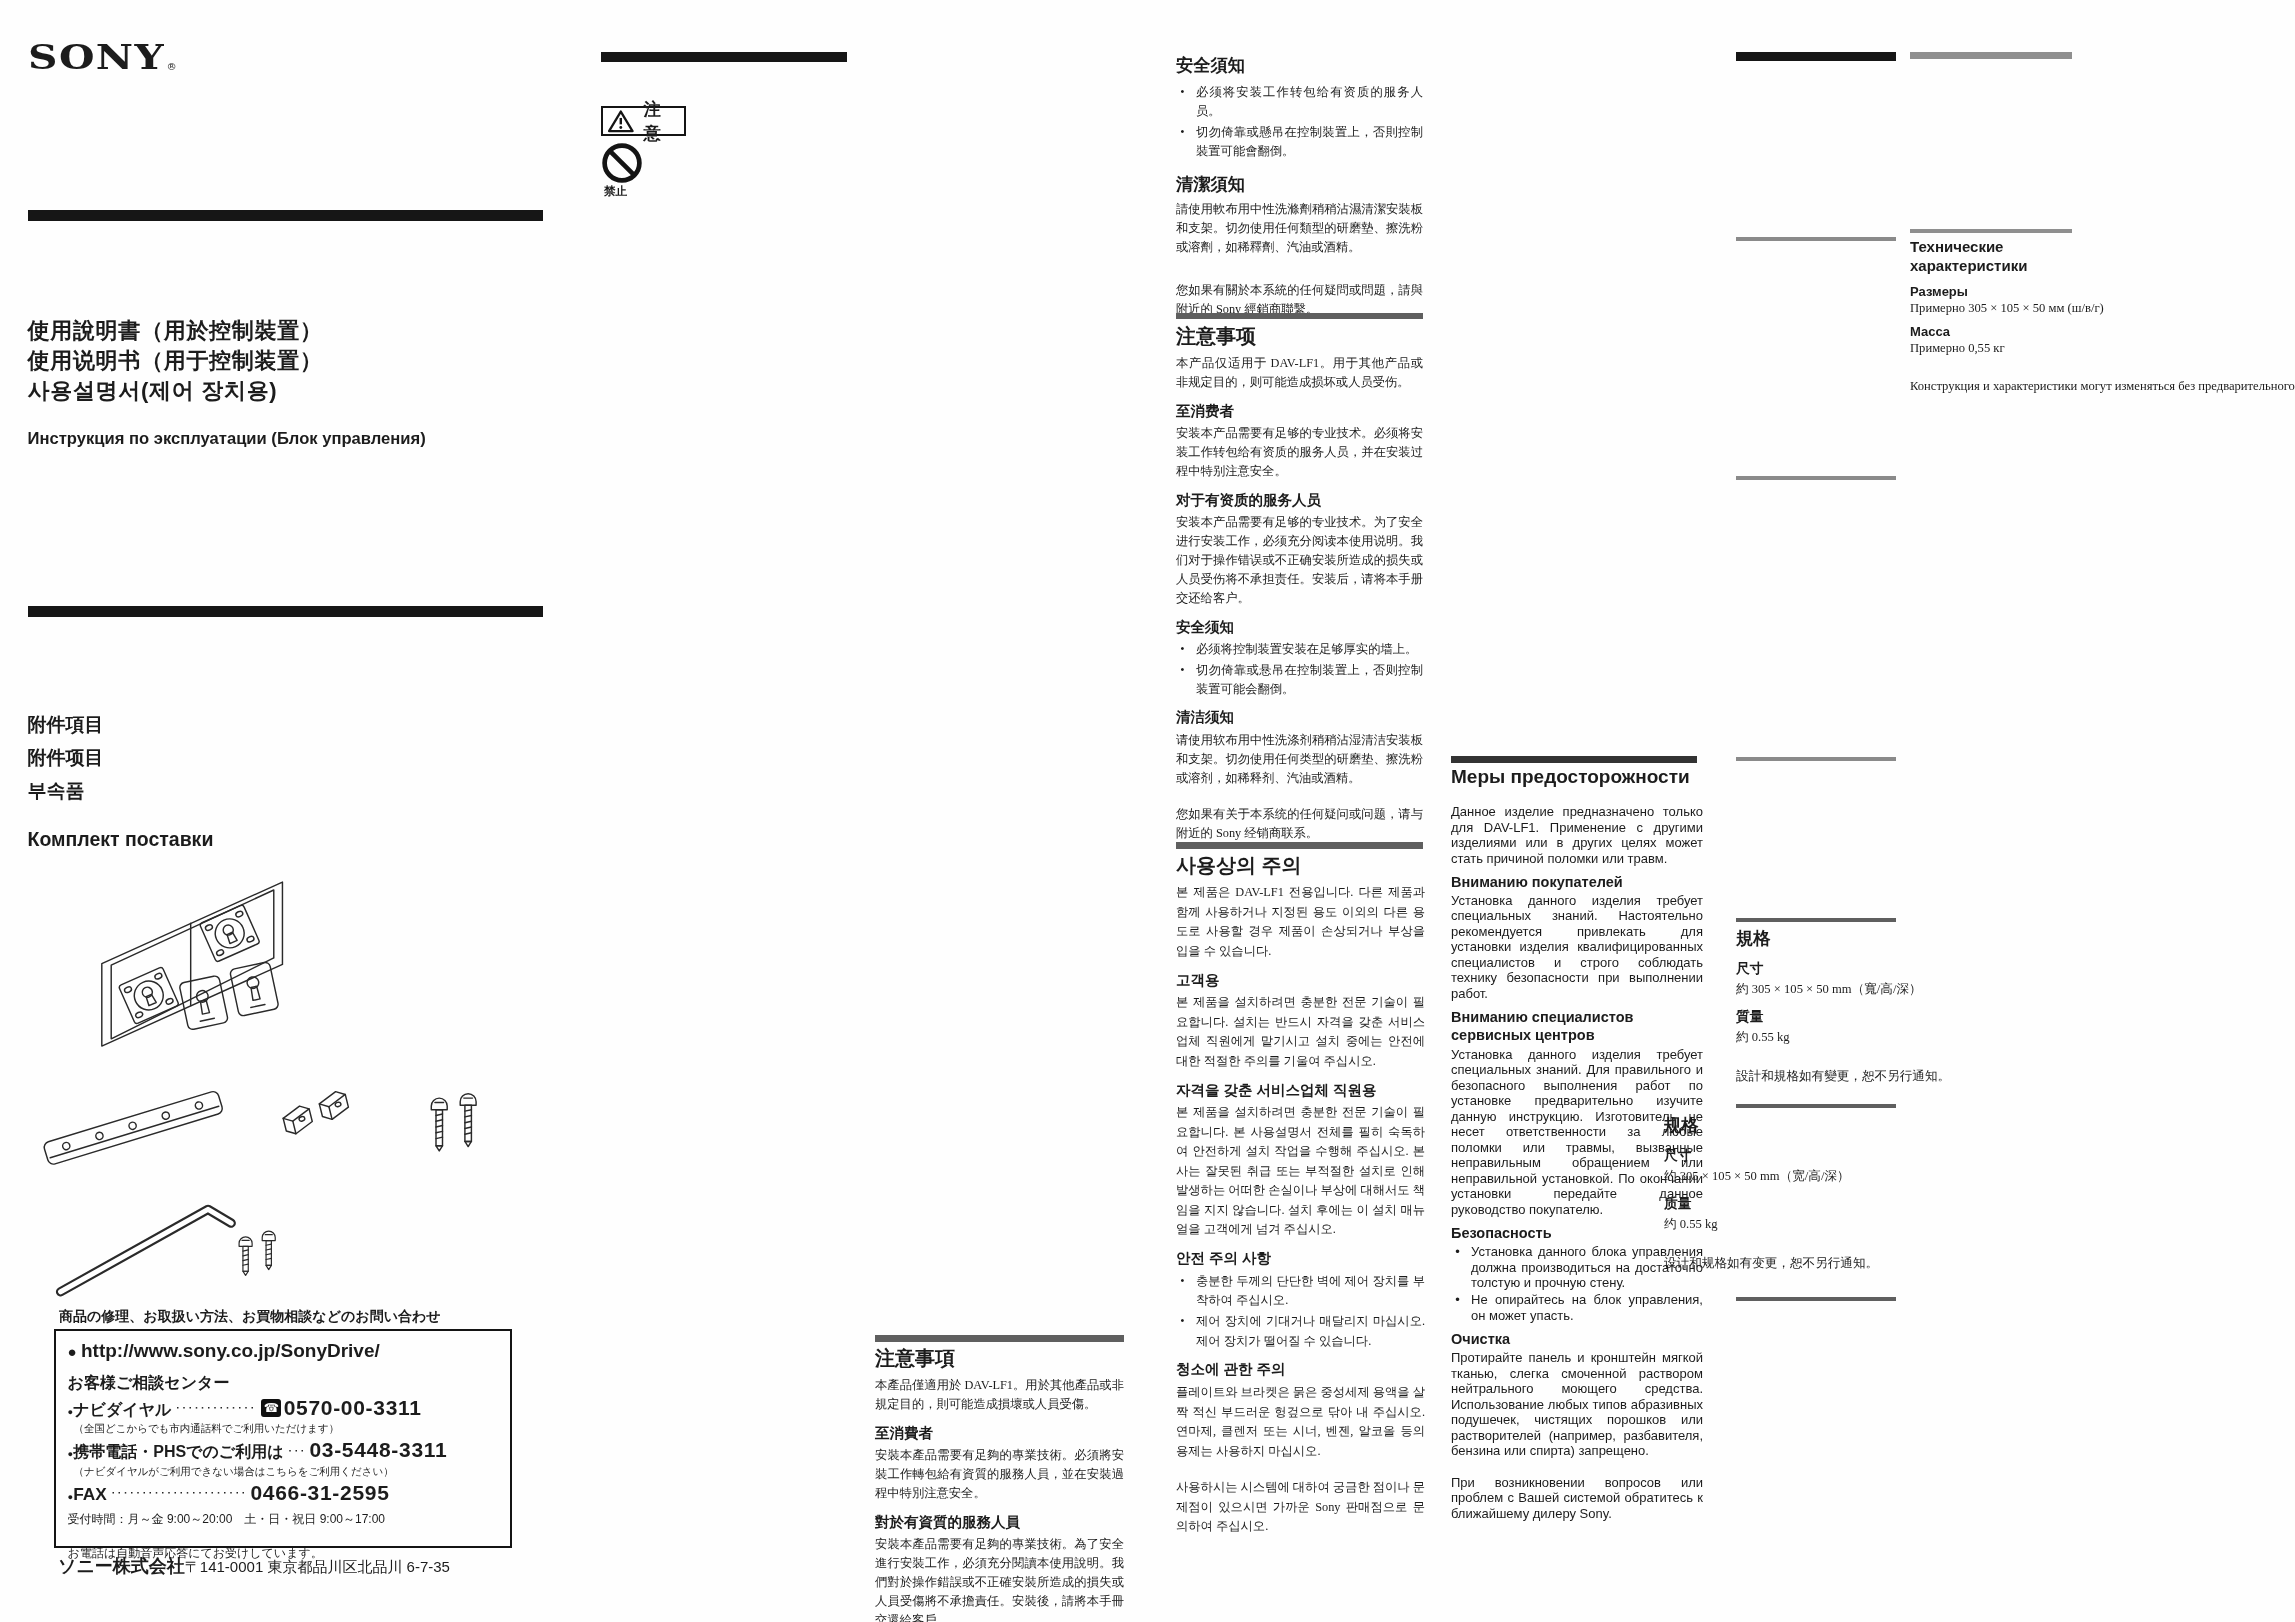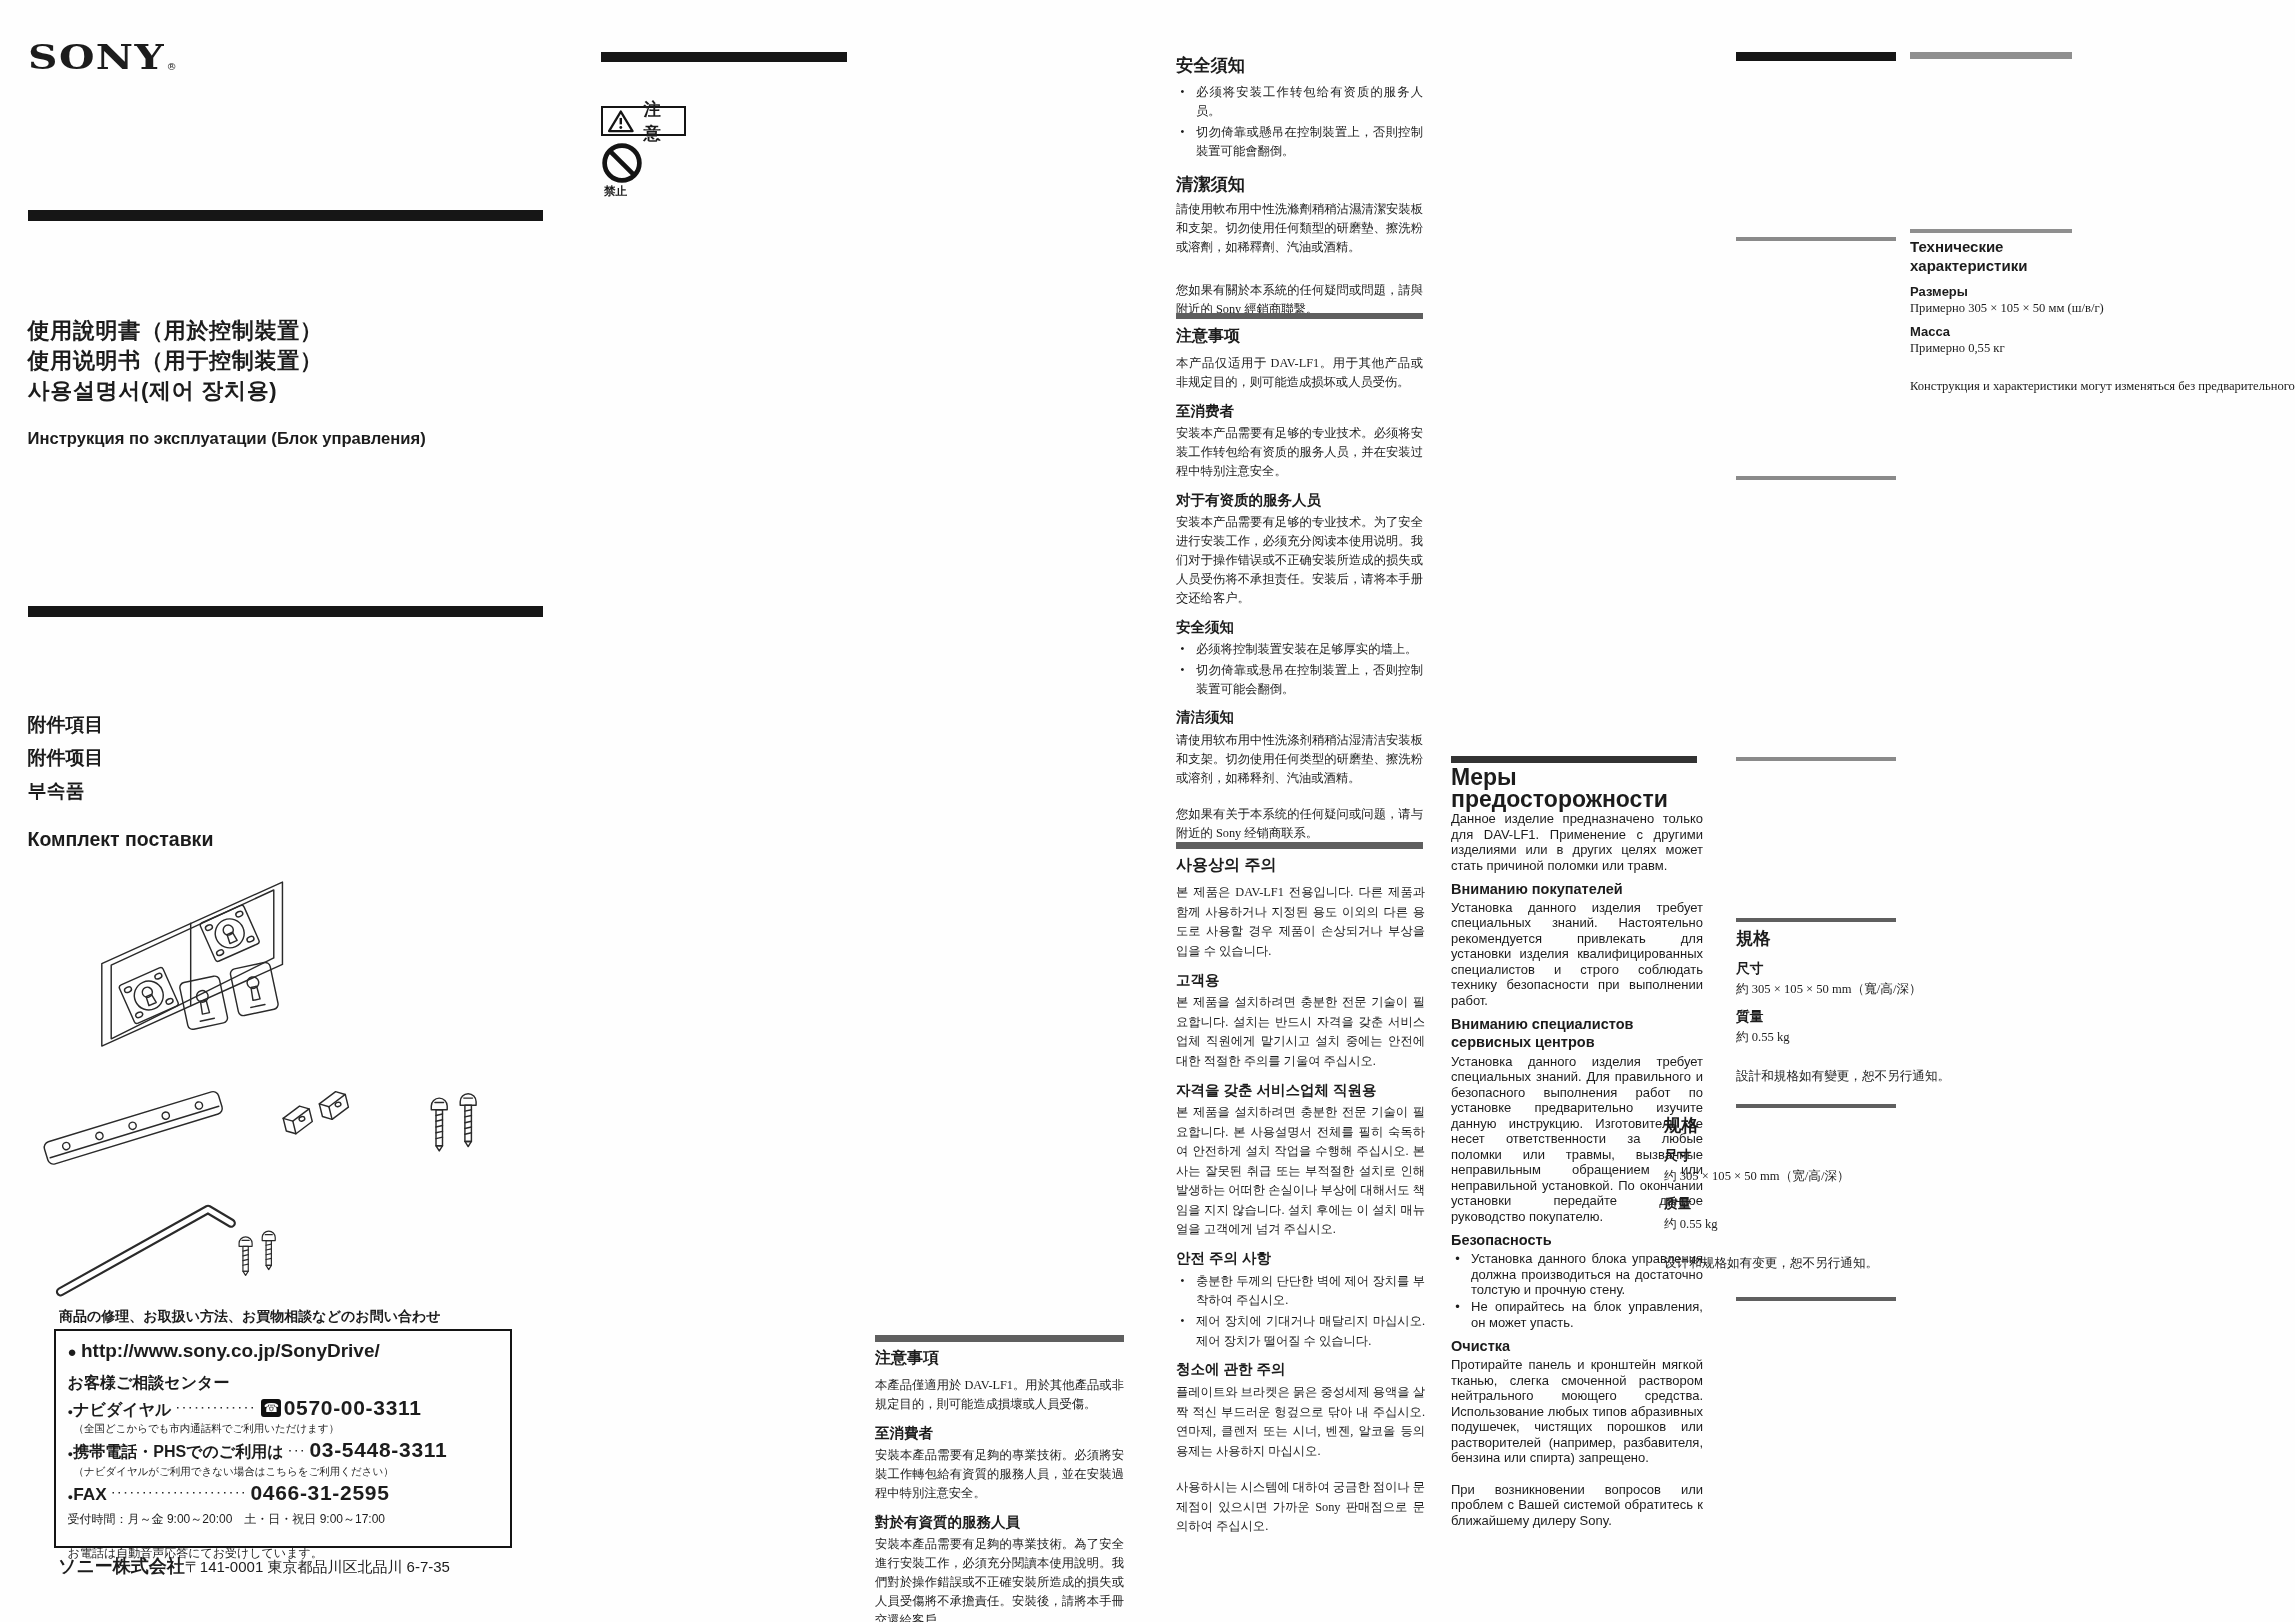--- a/index.html
+++ b/index.html
@@ -14,21 +14,21 @@
   
   .sony{position:absolute;left:27.5px;top:38px;font-family:"DejaVu Serif",serif;font-weight:700;
         font-size:40px;letter-spacing:1.4px;transform:scale(1.02,.82);transform-origin:left top;white-space:nowrap}
   .reg{font-size:10px;font-weight:400;vertical-align:-1.4px;margin-left:1.4px}
   .t-main{position:absolute;left:27.5px;top:316px;font-weight:700;font-size:22px;line-height:30px;letter-spacing:0.7px}
   .t-ru{position:absolute;left:27.5px;top:429px;font-weight:700;font-size:16.6px}
   .acc{position:absolute;left:27.5px;top:708px;font-weight:700;font-size:19px;line-height:33px}
   .accru{position:absolute;left:27.5px;top:828px;font-weight:700;font-size:19.5px}
 
   
-  .chead{font-weight:700;font-size:16px;line-height:22px;margin-bottom:7.2px}
+  .chead{font-weight:700;font-size:20px;line-height:22px;margin-bottom:7.2px}
   .sub{font-weight:700;font-size:14.5px;margin:9.4px 0 3.6px}
   .bcjk{font-size:12.3px;line-height:19px;font-family:"Liberation Serif",serif;text-align:justify}
   .bru{font-size:13px;line-height:15.5px;text-align:justify}
   ul.blist{list-style:none}
   .blist li{position:relative;padding-left:20px;margin-top:1.4px}
   .blist li::before{content:"•";position:absolute;left:4.3px}
   .gap{margin-top:17.3px}
 
   
   .spec{position:absolute;width:240px}
@@ -317,21 +317,21 @@
       <li>충분한 두께의 단단한 벽에 제어 장치를 부착하여 주십시오.</li>
       <li>제어 장치에 기대거나 매달리지 마십시오. 제어 장치가 떨어질 수 있습니다.</li>
     </ul>
     <div class="sub">청소에 관한 주의</div>
     <div class="bcjk" style="line-height:19.5px">플레이트와 브라켓은 묽은 중성세제 용액을 살짝 적신 부드러운 헝겊으로 닦아 내 주십시오. 연마제, 클렌저 또는 시너, 벤젠, 알코올 등의 용제는 사용하지 마십시오.</div>
     <div class="bcjk gap" style="line-height:19.5px">사용하시는 시스템에 대하여 궁금한 점이나 문제점이 있으시면 가까운 Sony 판매점으로 문의하여 주십시오.</div>
   </div>
 
   <div class="bar" style="left:1451px;top:756px;width:246px;height:6.5px;background:#333"></div>
   <div class="abs" style="left:1451px;top:766px;width:252px">
-    <div class="chead" style="font-size:23px;margin-bottom:1px">Меры предосторожности</div>
+    <div class="chead" style="font-size:19px;margin-bottom:16px">Меры предосторожности</div>
     <div class="bru">Данное изделие предназначено только для DAV-LF1. Применение с другими изделиями или в других целях может стать причиной поломки или травм.</div>
     <div class="sub" style="margin:8px 0 2.9px">Вниманию покупателей</div>
     <div class="bru">Установка данного изделия требует специальных знаний. Настоятельно рекомендуется привлекать для установки изделия квалифицированных специалистов и строго соблюдать технику безопасности при выполнении работ.</div>
     <div class="sub" style="margin:8px 0 2.9px;line-height:17.3px">Вниманию специалистов сервисных центров</div>
     <div class="bru">Установка данного изделия требует специальных знаний. Для правильного и безопасного выполнения работ по установке предварительно изучите данную инструкцию. Изготовитель не несет ответственности за любые поломки или травмы, вызванные неправильным обращением или неправильной установкой. По окончании установки передайте данное руководство покупателю.</div>
     <div class="sub" style="margin:8px 0 2.9px">Безопасность</div>
     <ul class="blist bru">
       <li>Установка данного блока управления должна производиться на достаточно толстую и прочную стену.</li>
       <li>Не опирайтесь на блок управления, он может упасть.</li>
     </ul>

